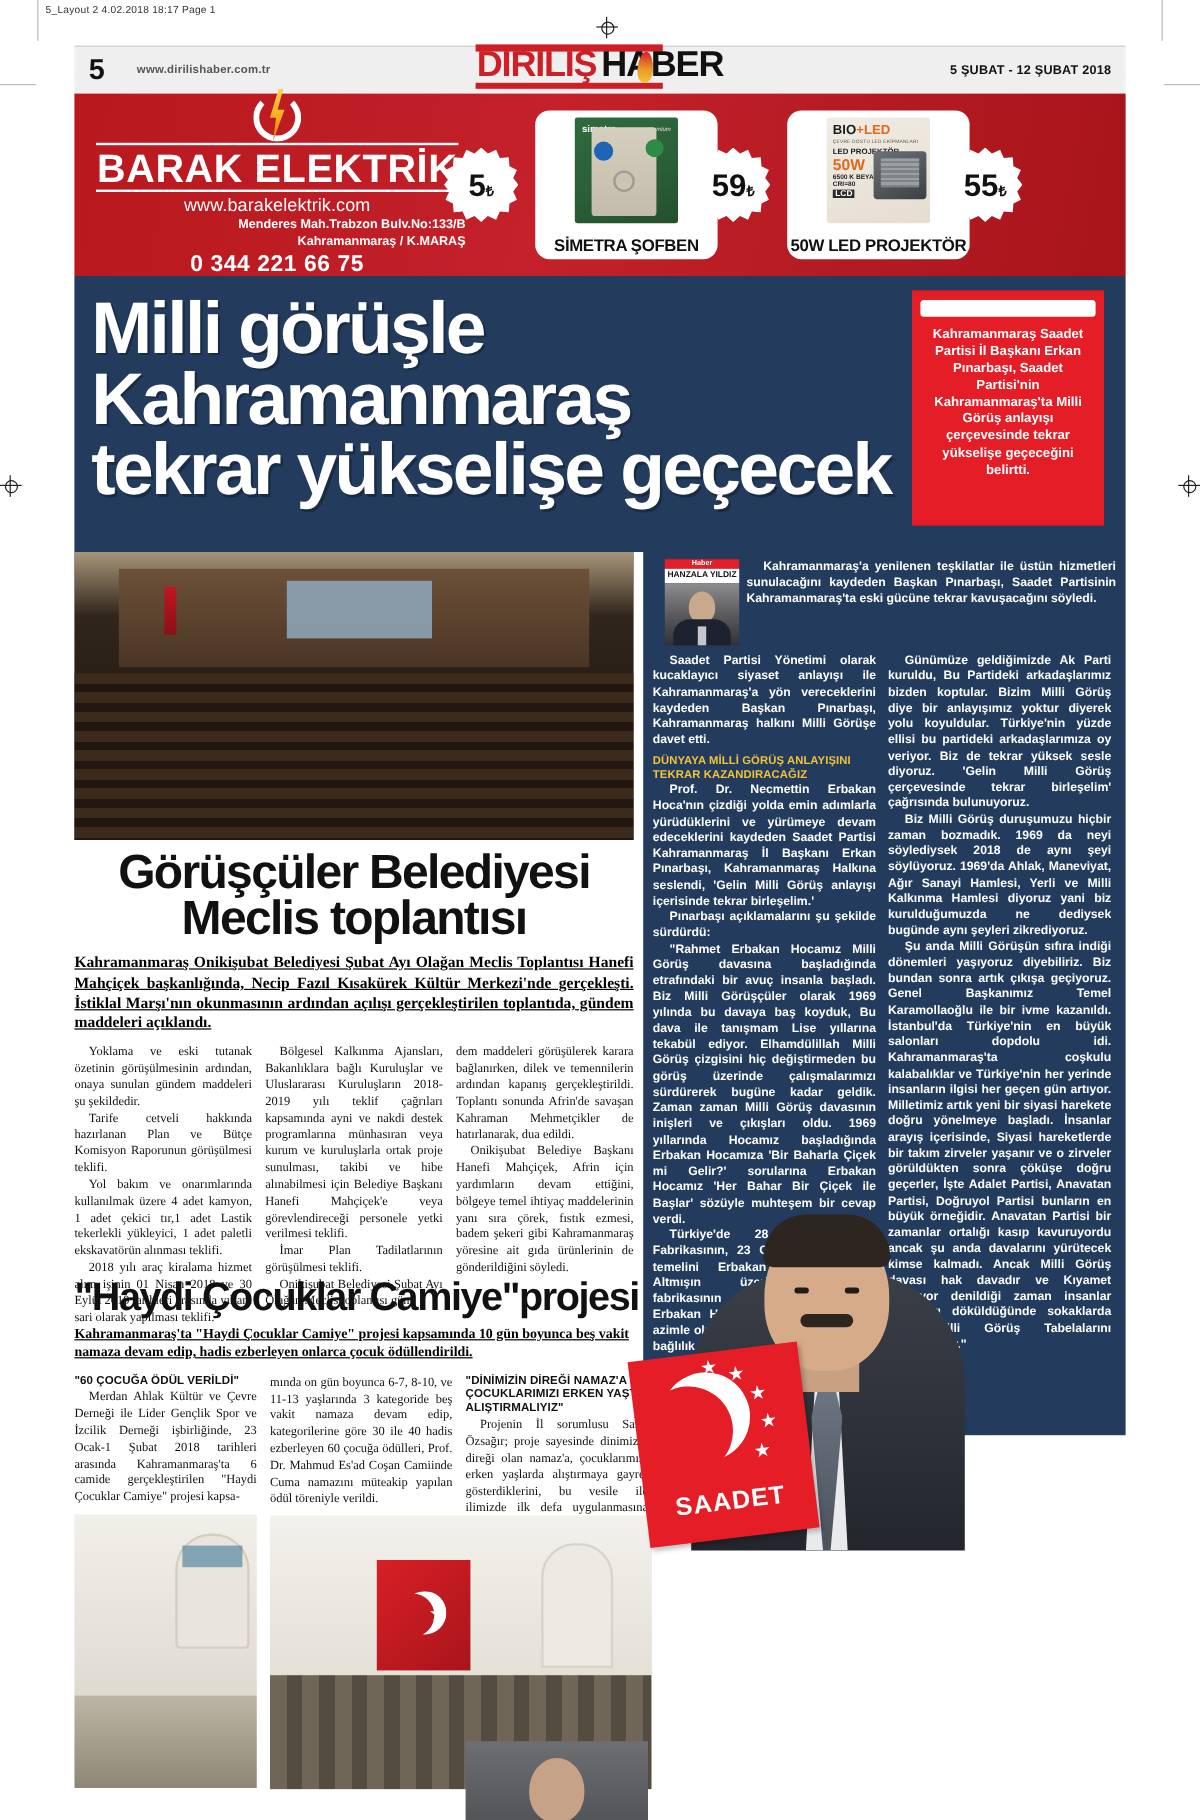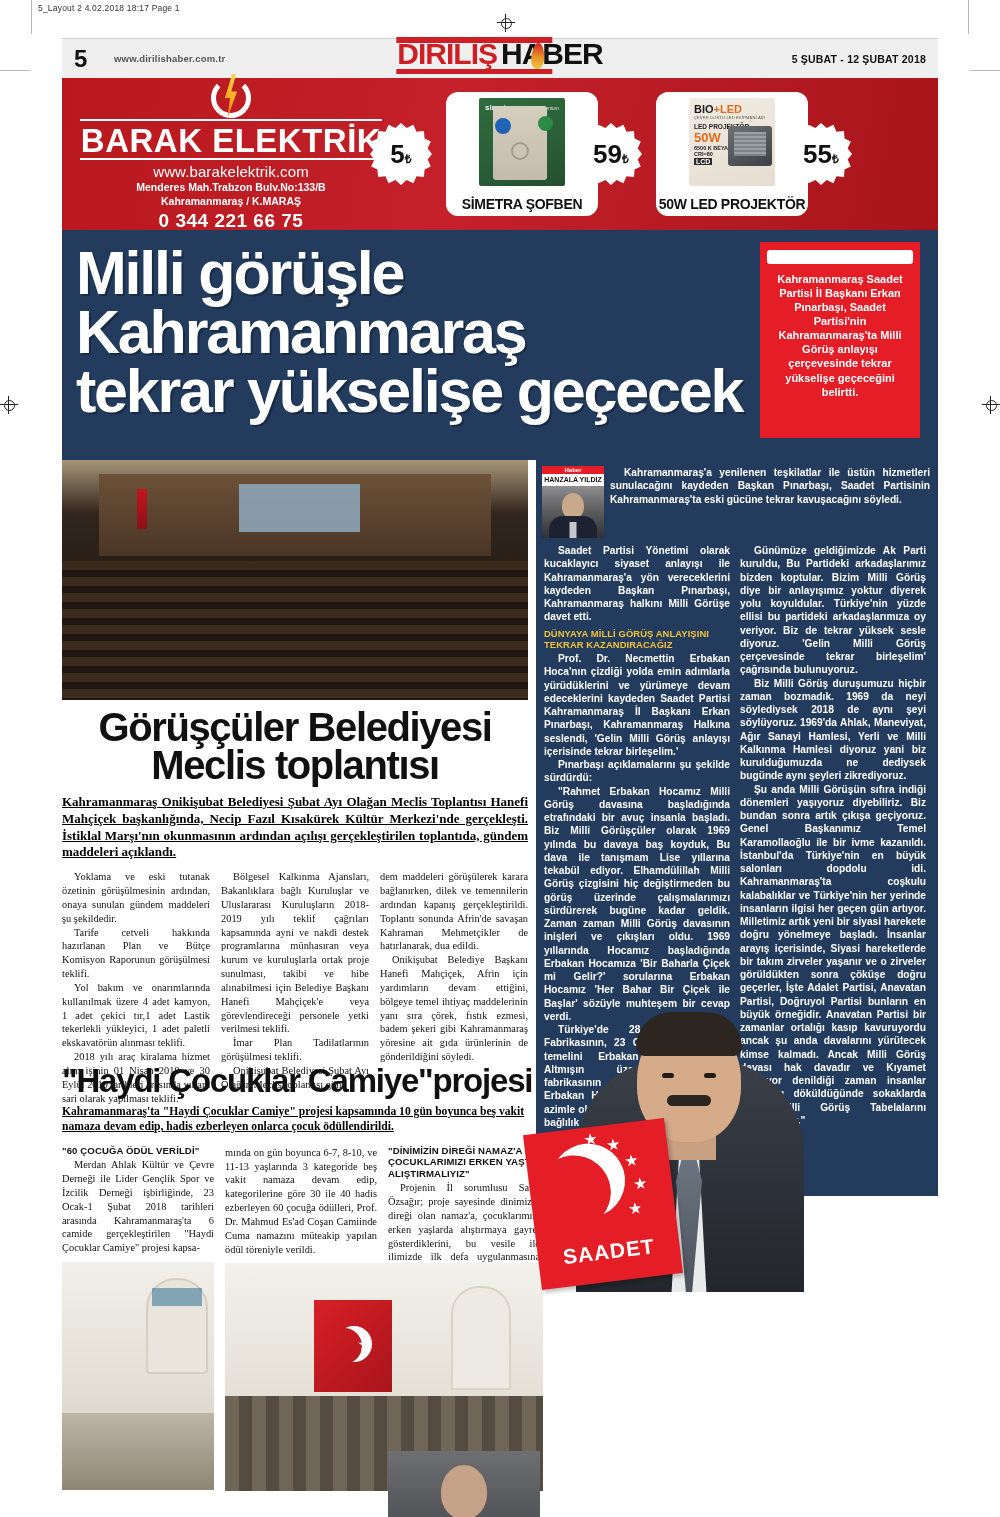--- a/index.html
+++ b/index.html
@@ -110,21 +110,21 @@
   .bolt{
     position:absolute; left:20px; top:-2px; width:16px; height:44px;
     background:linear-gradient(180deg,#ffd24a 0%,#f7a81c 60%,#ef7612 100%);
     clip-path:polygon(58% 0,12% 55%,44% 55%,28% 100%,88% 40%,52% 40%,82% 0);
   }
   .ad-rule{ height:2px; background:#fff; margin:1px 6px 3px; }
   .ad-name{
     font-size:33px; font-weight:bold; letter-spacing:.5px; line-height:1;
   }
   .ad-web{ font-size:15px; margin-top:3px; letter-spacing:.1px; }
-  .ad-addr{ font-size:10.5px; font-weight:bold; line-height:1.25; margin-top:1px; }
+  .ad-addr{ font-size:10.5px; font-weight:bold; line-height:1.25; margin-top:1px;text-align:right; }
   .ad-phone{ font-size:19px; font-weight:bold; margin-top:2px; letter-spacing:.5px; }
 
   .ad-items{ display:flex; align-items:center; flex:1; height:100%; }
   .ad-card{
     position:relative; background:#fff; border-radius:12px;
     width:152px; height:124px; margin-left:14px;
     display:flex; flex-direction:column; align-items:center; justify-content:flex-start;
     padding-top:6px; overflow:hidden;
   }
   .ad-card .prod{
@@ -249,21 +249,21 @@
   }
   .pm-flag{
     position:absolute; left:16%; top:12%; width:10px; height:40px;
     background:linear-gradient(180deg,#c0171f,#8b1017);
   }
 
   .hero-sub{
     position:absolute; left:474px; top:0; width:402px; height:100%;
     background:#233c5e; color:#fff;
   }
-  .bylinewrap{ display:flex; padding:6px 8px 0 6px; gap:6px; }
+  .bylinewrap{ display:flex; padding:6px 8px 0 18px; gap:6px; }
   .byline-card{ width:62px; flex:0 0 62px; }
   .byline-tag{
     background:#e41d26; color:#fff; font-size:6px; font-weight:bold;
     text-align:center; padding:1px 0;
   }
   .byline-name{
     background:#fff; color:#111; font-size:7px; font-weight:bold;
     text-align:center; line-height:1.15; padding:2px 0;
   }
   .byline-photo{

